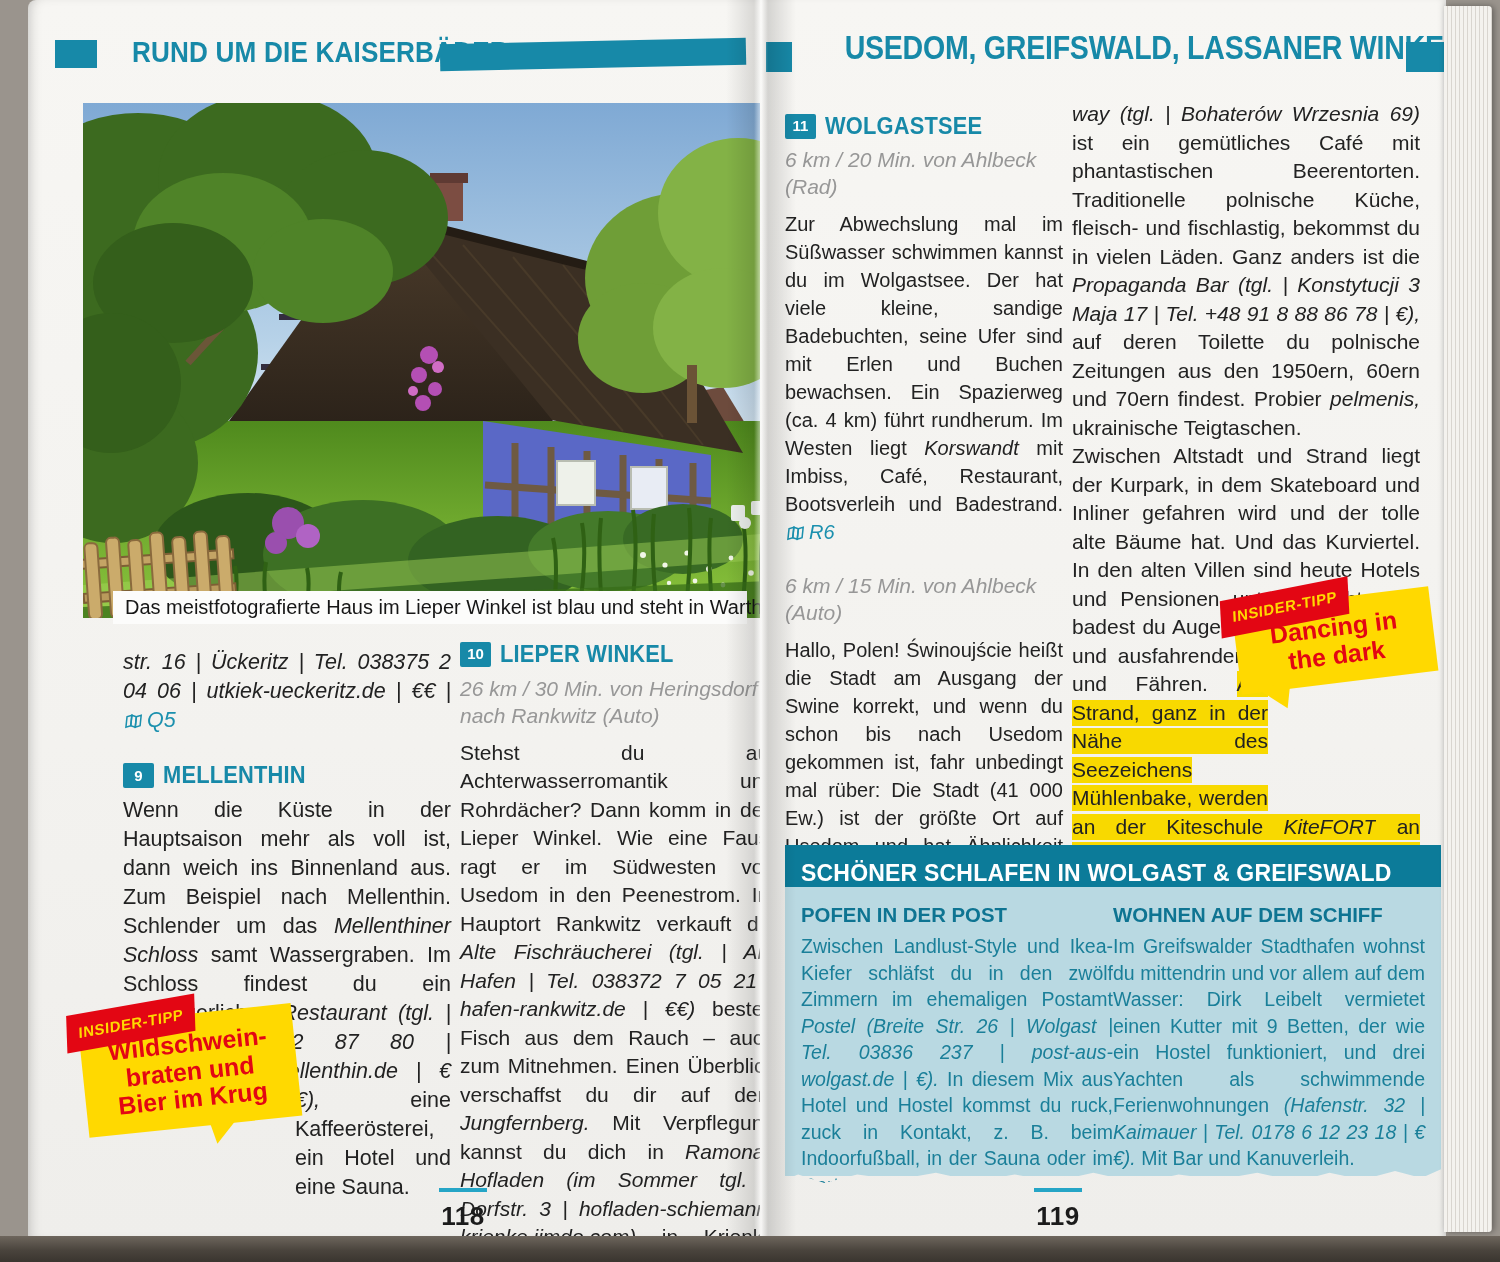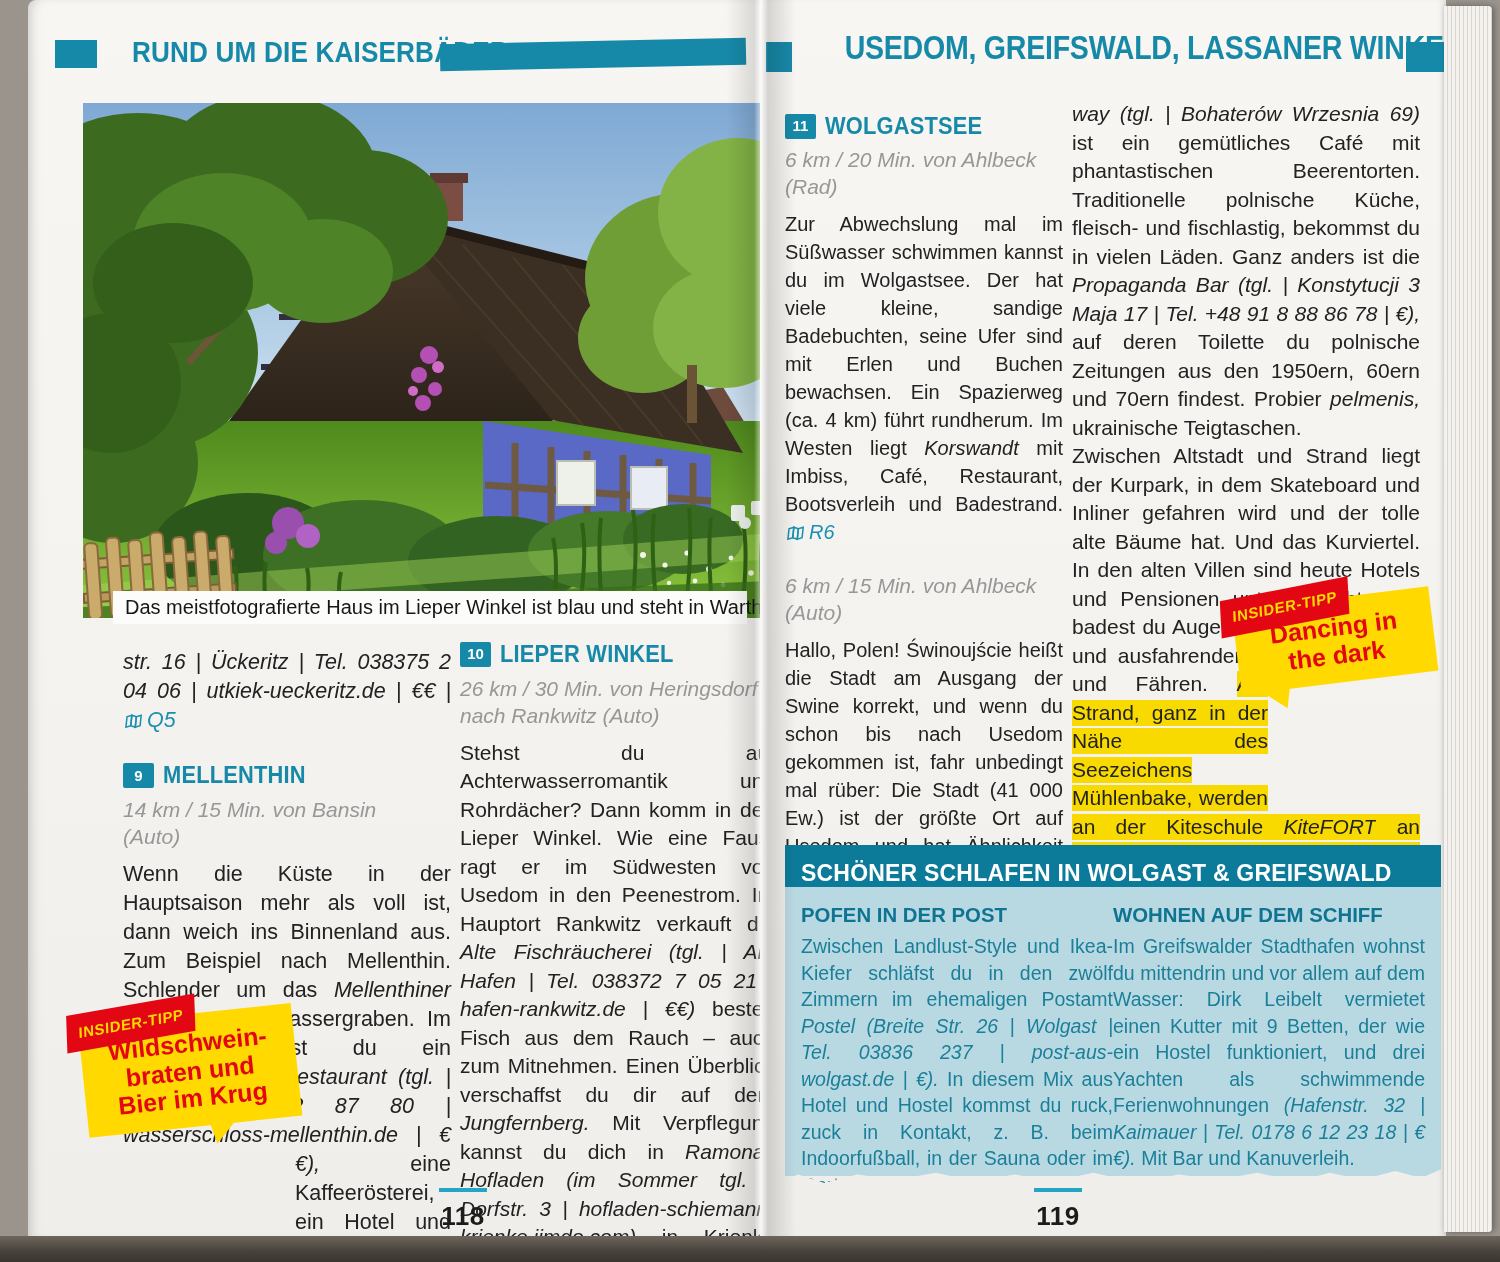--- a/index.html
+++ b/index.html
@@ -268,22 +268,20 @@
                 <g fill="none" stroke="#1b90ae" stroke-width="1.6" transform="skewX(-6) translate(3,0)">
                   <path d="M1.5 2.6 L6.4 1 L6.4 12 L1.5 13.6 Z"></path>
                   <path d="M6.4 1 L11.3 2.6 L11.3 13.6 L6.4 12 Z"></path>
                   <path d="M11.3 2.6 L16.2 1 L16.2 12 L11.3 13.6 Z"></path>
                 </g>
               </svg></span>Q5</span></p>
       <div class="sec">
         <span class="badge">9</span>
         <span class="sec-title">MELLENTHIN</span>
       </div>
-      <div class="sub">14 km / 15 Min. von Bansin
-(Auto)</div>
       <p class="para"><span>Wenn die Küste in der Hauptsaison mehr als voll ist, dann weich ins Binnenland aus. Zum Beispiel nach Mellenthin. Schlender um das </span><span class="it">Mellenthiner Schloss</span><span> samt Wassergraben. Im Schloss findest du ein gutbürgerliches </span><span class="it">Restaurant (tgl. | Tel. 038379 2 87 80 | wasserschloss-mellenthin.</span><span class="fsp sp1"></span><span class="it">de | €€),</span><span> eine Kaffeerösterei, ein Hotel und eine Sauna. </span></p>
       <div class="tip tip1">
         <div class="tip-inner">
           <div class="tip-label">INSIDER-TIPP</div>
           <div class="tip-text">Wildschwein-
 braten und
 Bier im Krug</div>
           <div class="tip-tail"></div>
         </div>
       </div>

